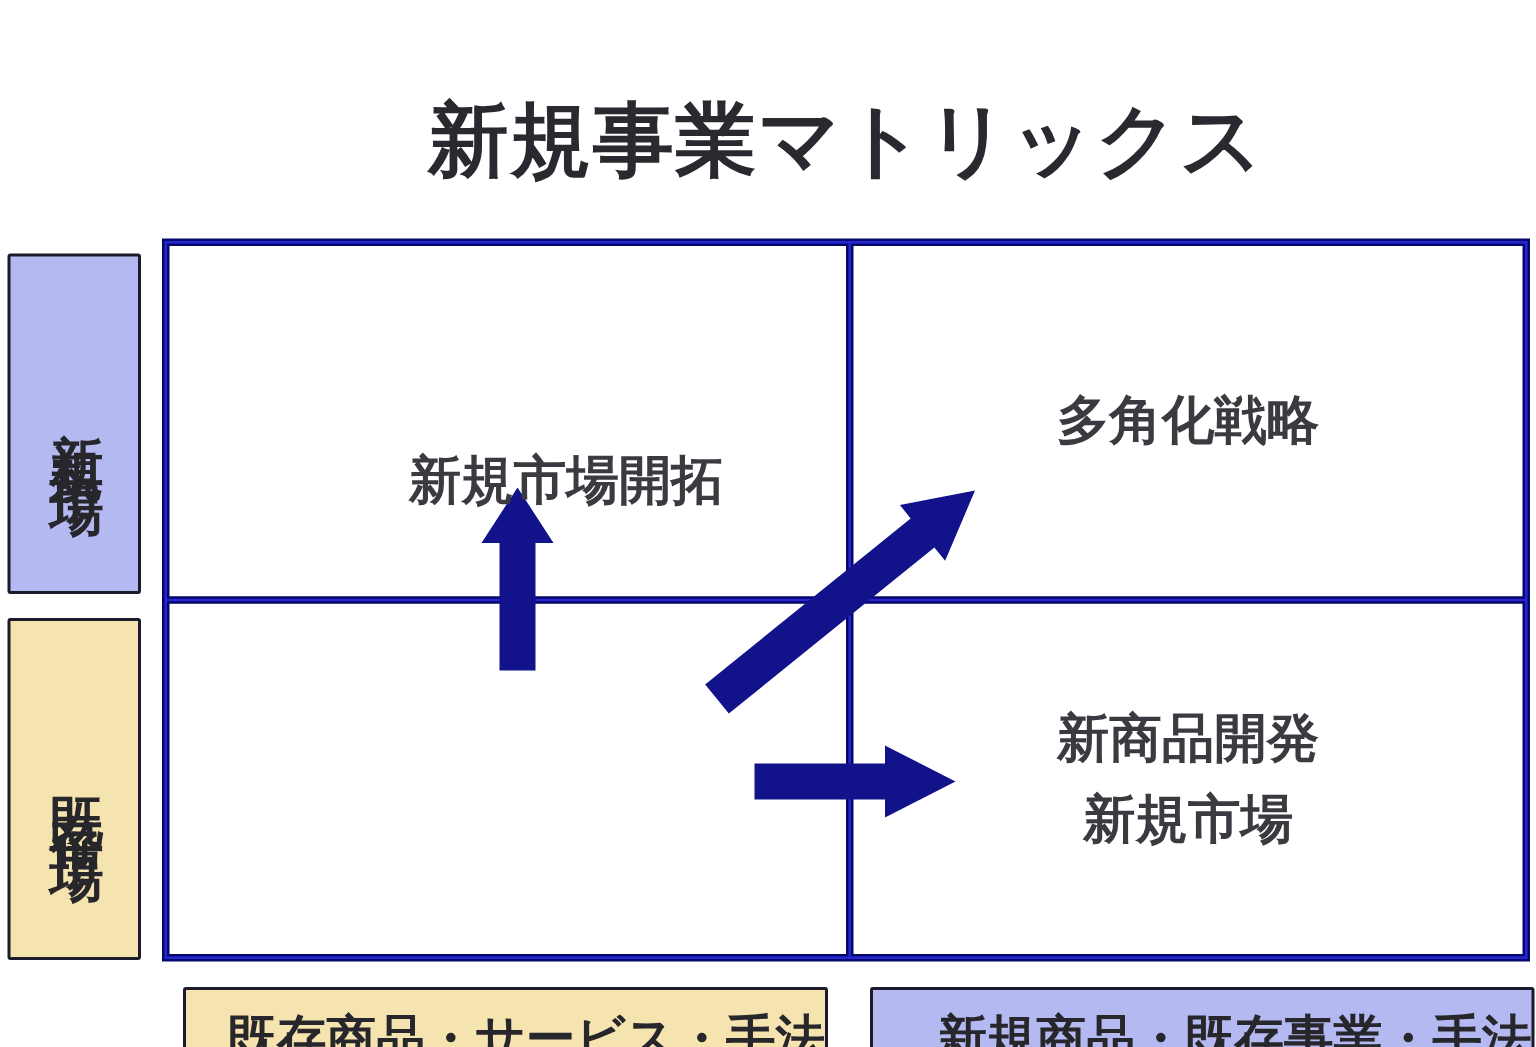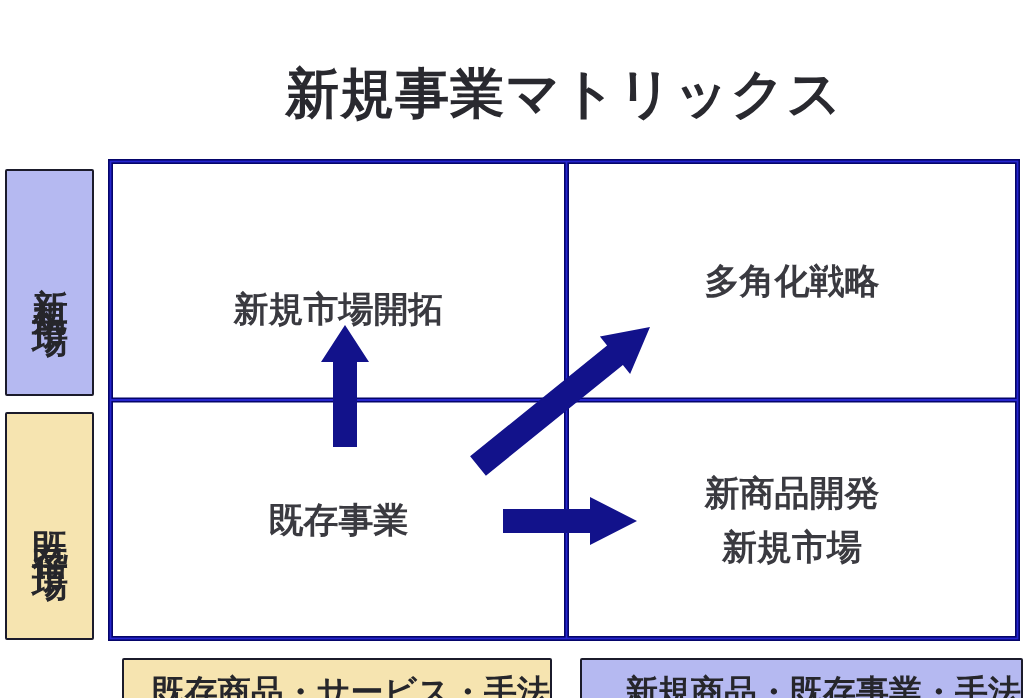--- a/index.html
+++ b/index.html
@@ -11,21 +11,21 @@
   .title{
     position:absolute;left:108px;top:18px;width:912px;text-align:center;
     font-size:54px;font-weight:800;letter-spacing:1px;line-height:1.2;
     color:var(--title-text);
   }
   .svg-layer{position:absolute;left:0;top:0;width:1024px;height:698px;pointer-events:none;}
   .quad{
     position:absolute;display:flex;flex-direction:column;justify-content:center;align-items:center;
     color:var(--cell-text);font-size:35px;font-weight:700;line-height:1.55;text-align:center;
   }
-  .quad.tl{left:113px;top:124px;width:451px;height:282px;}
+  .quad.tl{left:113px;top:136px;width:451px;height:282px;padding-left:39px;}
   .quad.tr{left:569px;top:120px;width:446px;height:234px;border-radius:32px;}
   .quad.bl{left:113px;top:359px;width:451px;height:234px;}
   .quad.br{left:569px;top:359px;width:446px;height:234px;}
   .side-box{
     position:absolute;left:5px;width:85px;
     display:flex;justify-content:center;align-items:center;
     border:2px solid var(--box-border);border-radius:2px;
     font-size:36px;font-weight:700;color:var(--box-text);
     writing-mode:vertical-rl;text-orientation:upright;letter-spacing:0.32em;
   }
@@ -61,21 +61,20 @@
     <polygon points="503,465 590,465 590,453 637,477 590,501 590,489 503,489" style="fill:var(--arrow-navy)"></polygon>
   </svg>
 
   <div class="quad tl">
     <div>新規市場開拓</div>
   </div>
   <div class="quad tr">
     <div>多角化戦略</div>
   </div>
   <div class="quad bl">
-    <div>既存事業</div>
   </div>
   <div class="quad br">
     <div>新商品開発</div>
     <div>新規市場</div>
   </div>
 
   <div class="side-box top">
     <span>新規市場</span>
   </div>
   <div class="side-box bottom">

